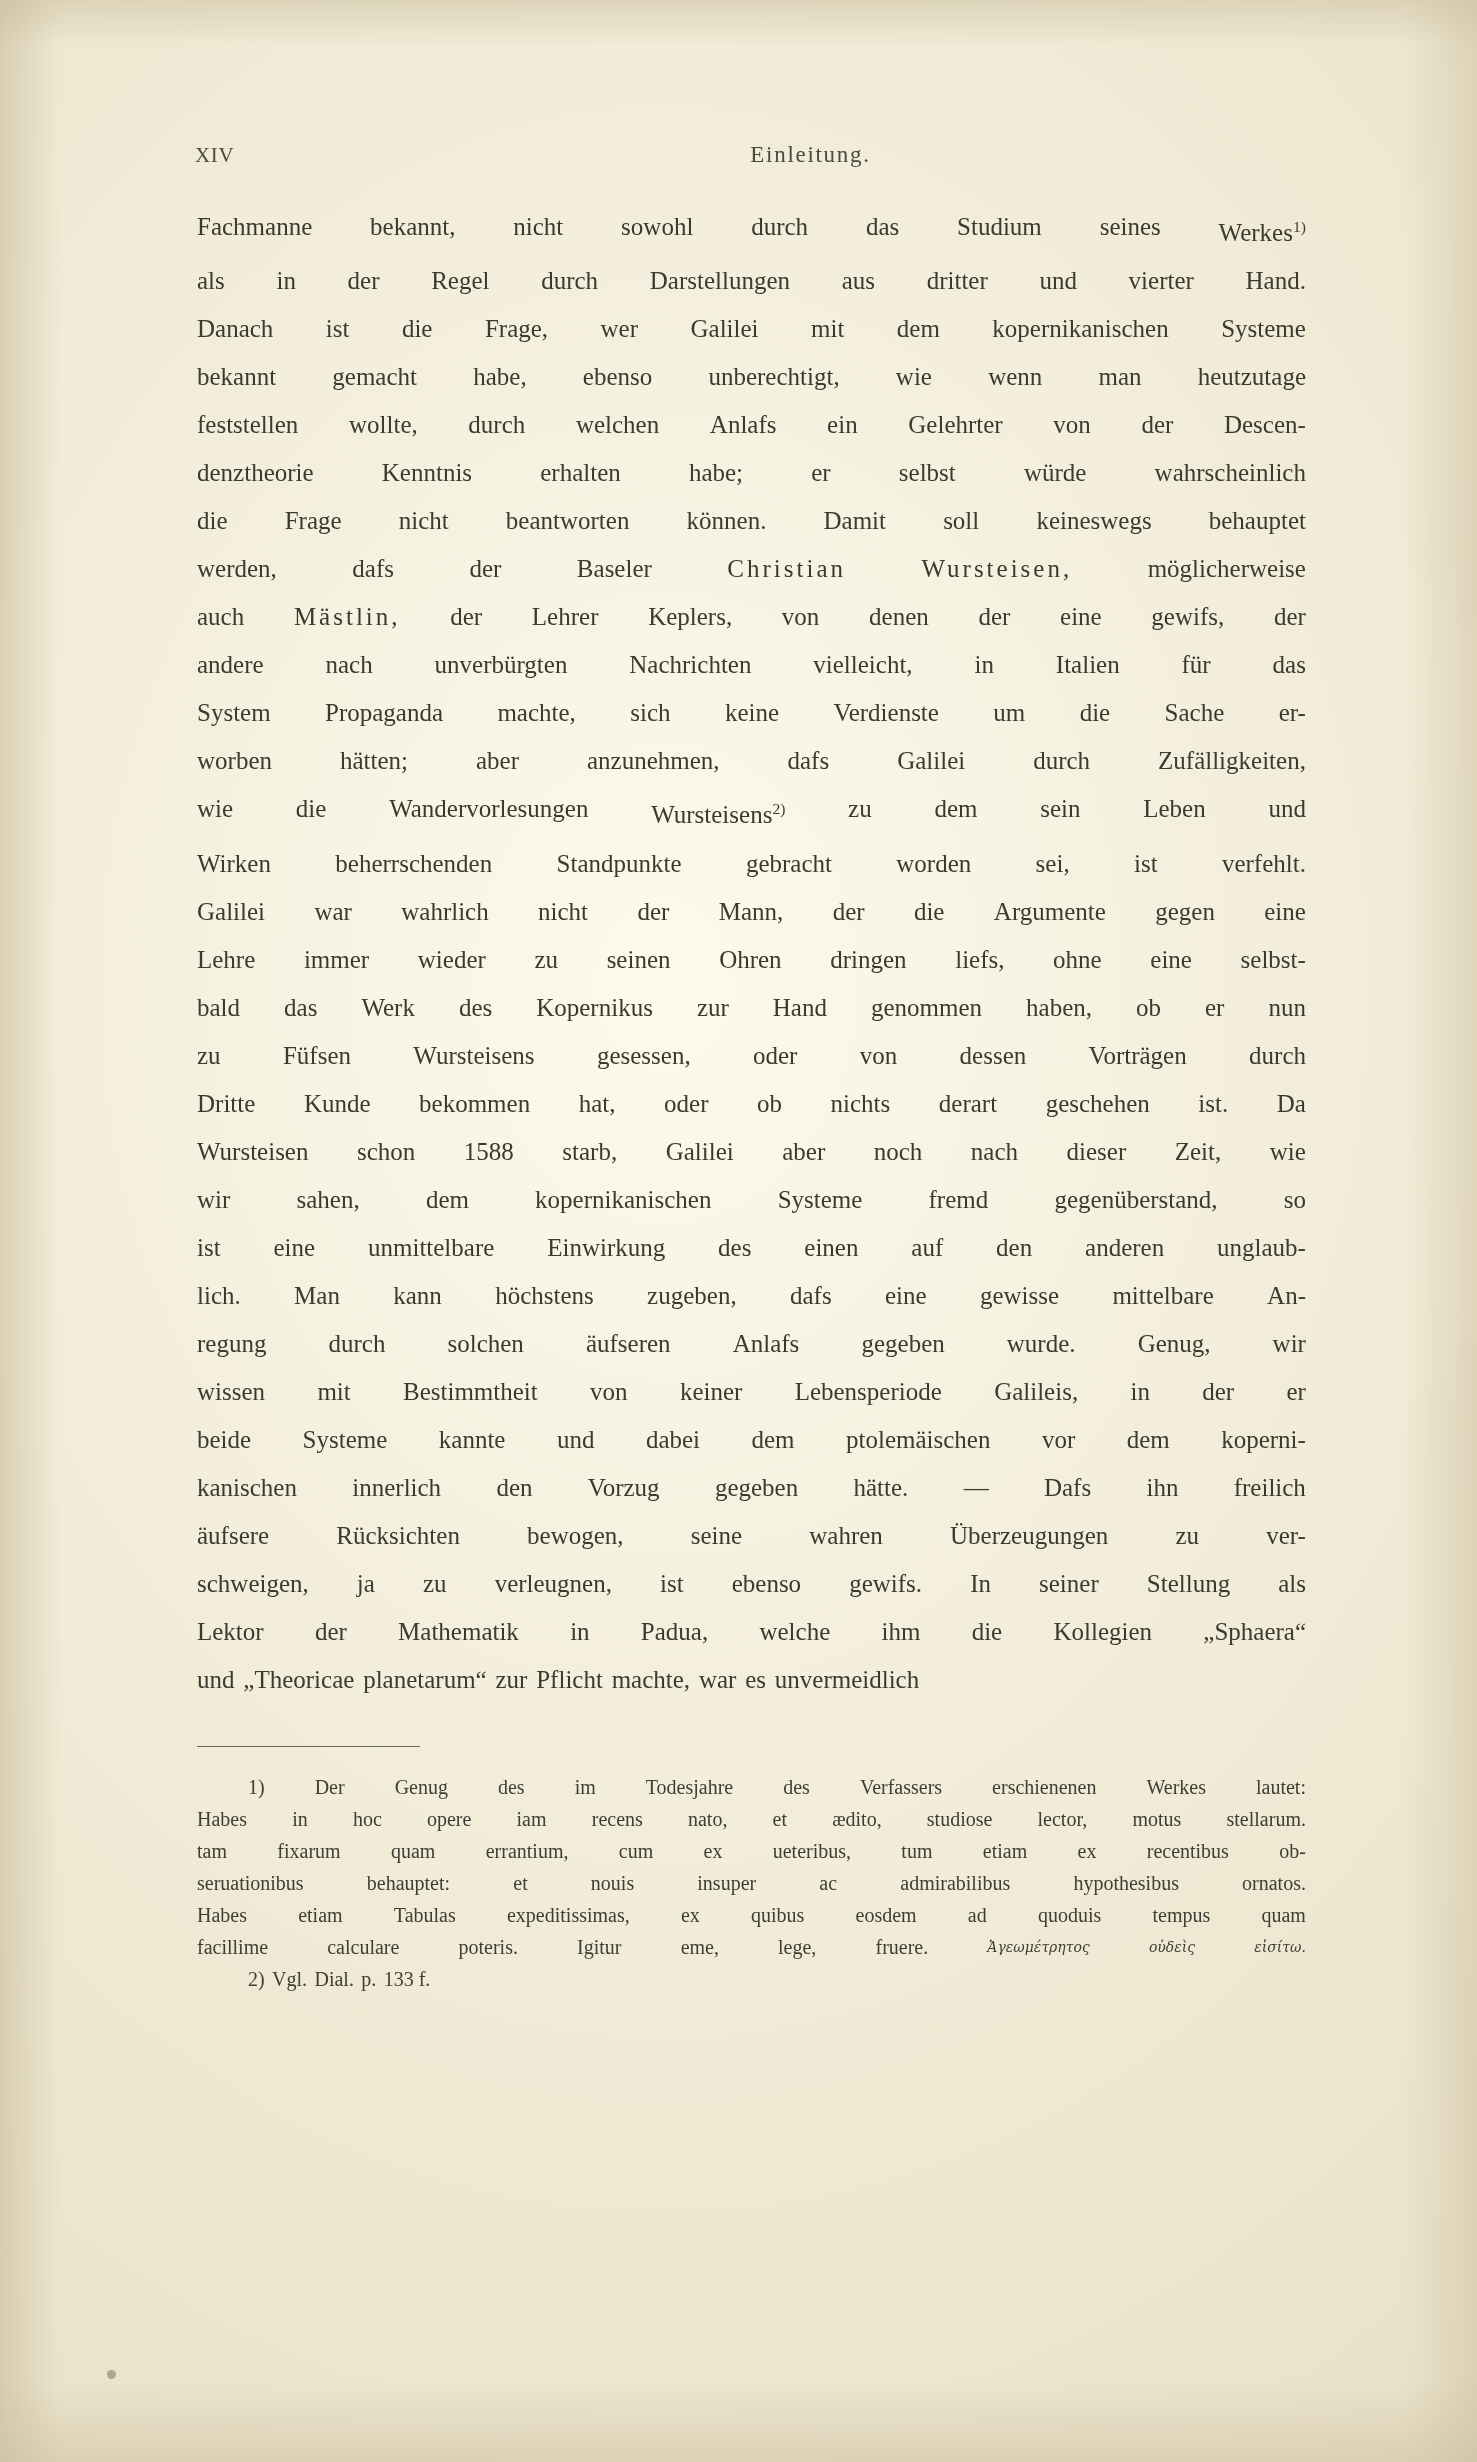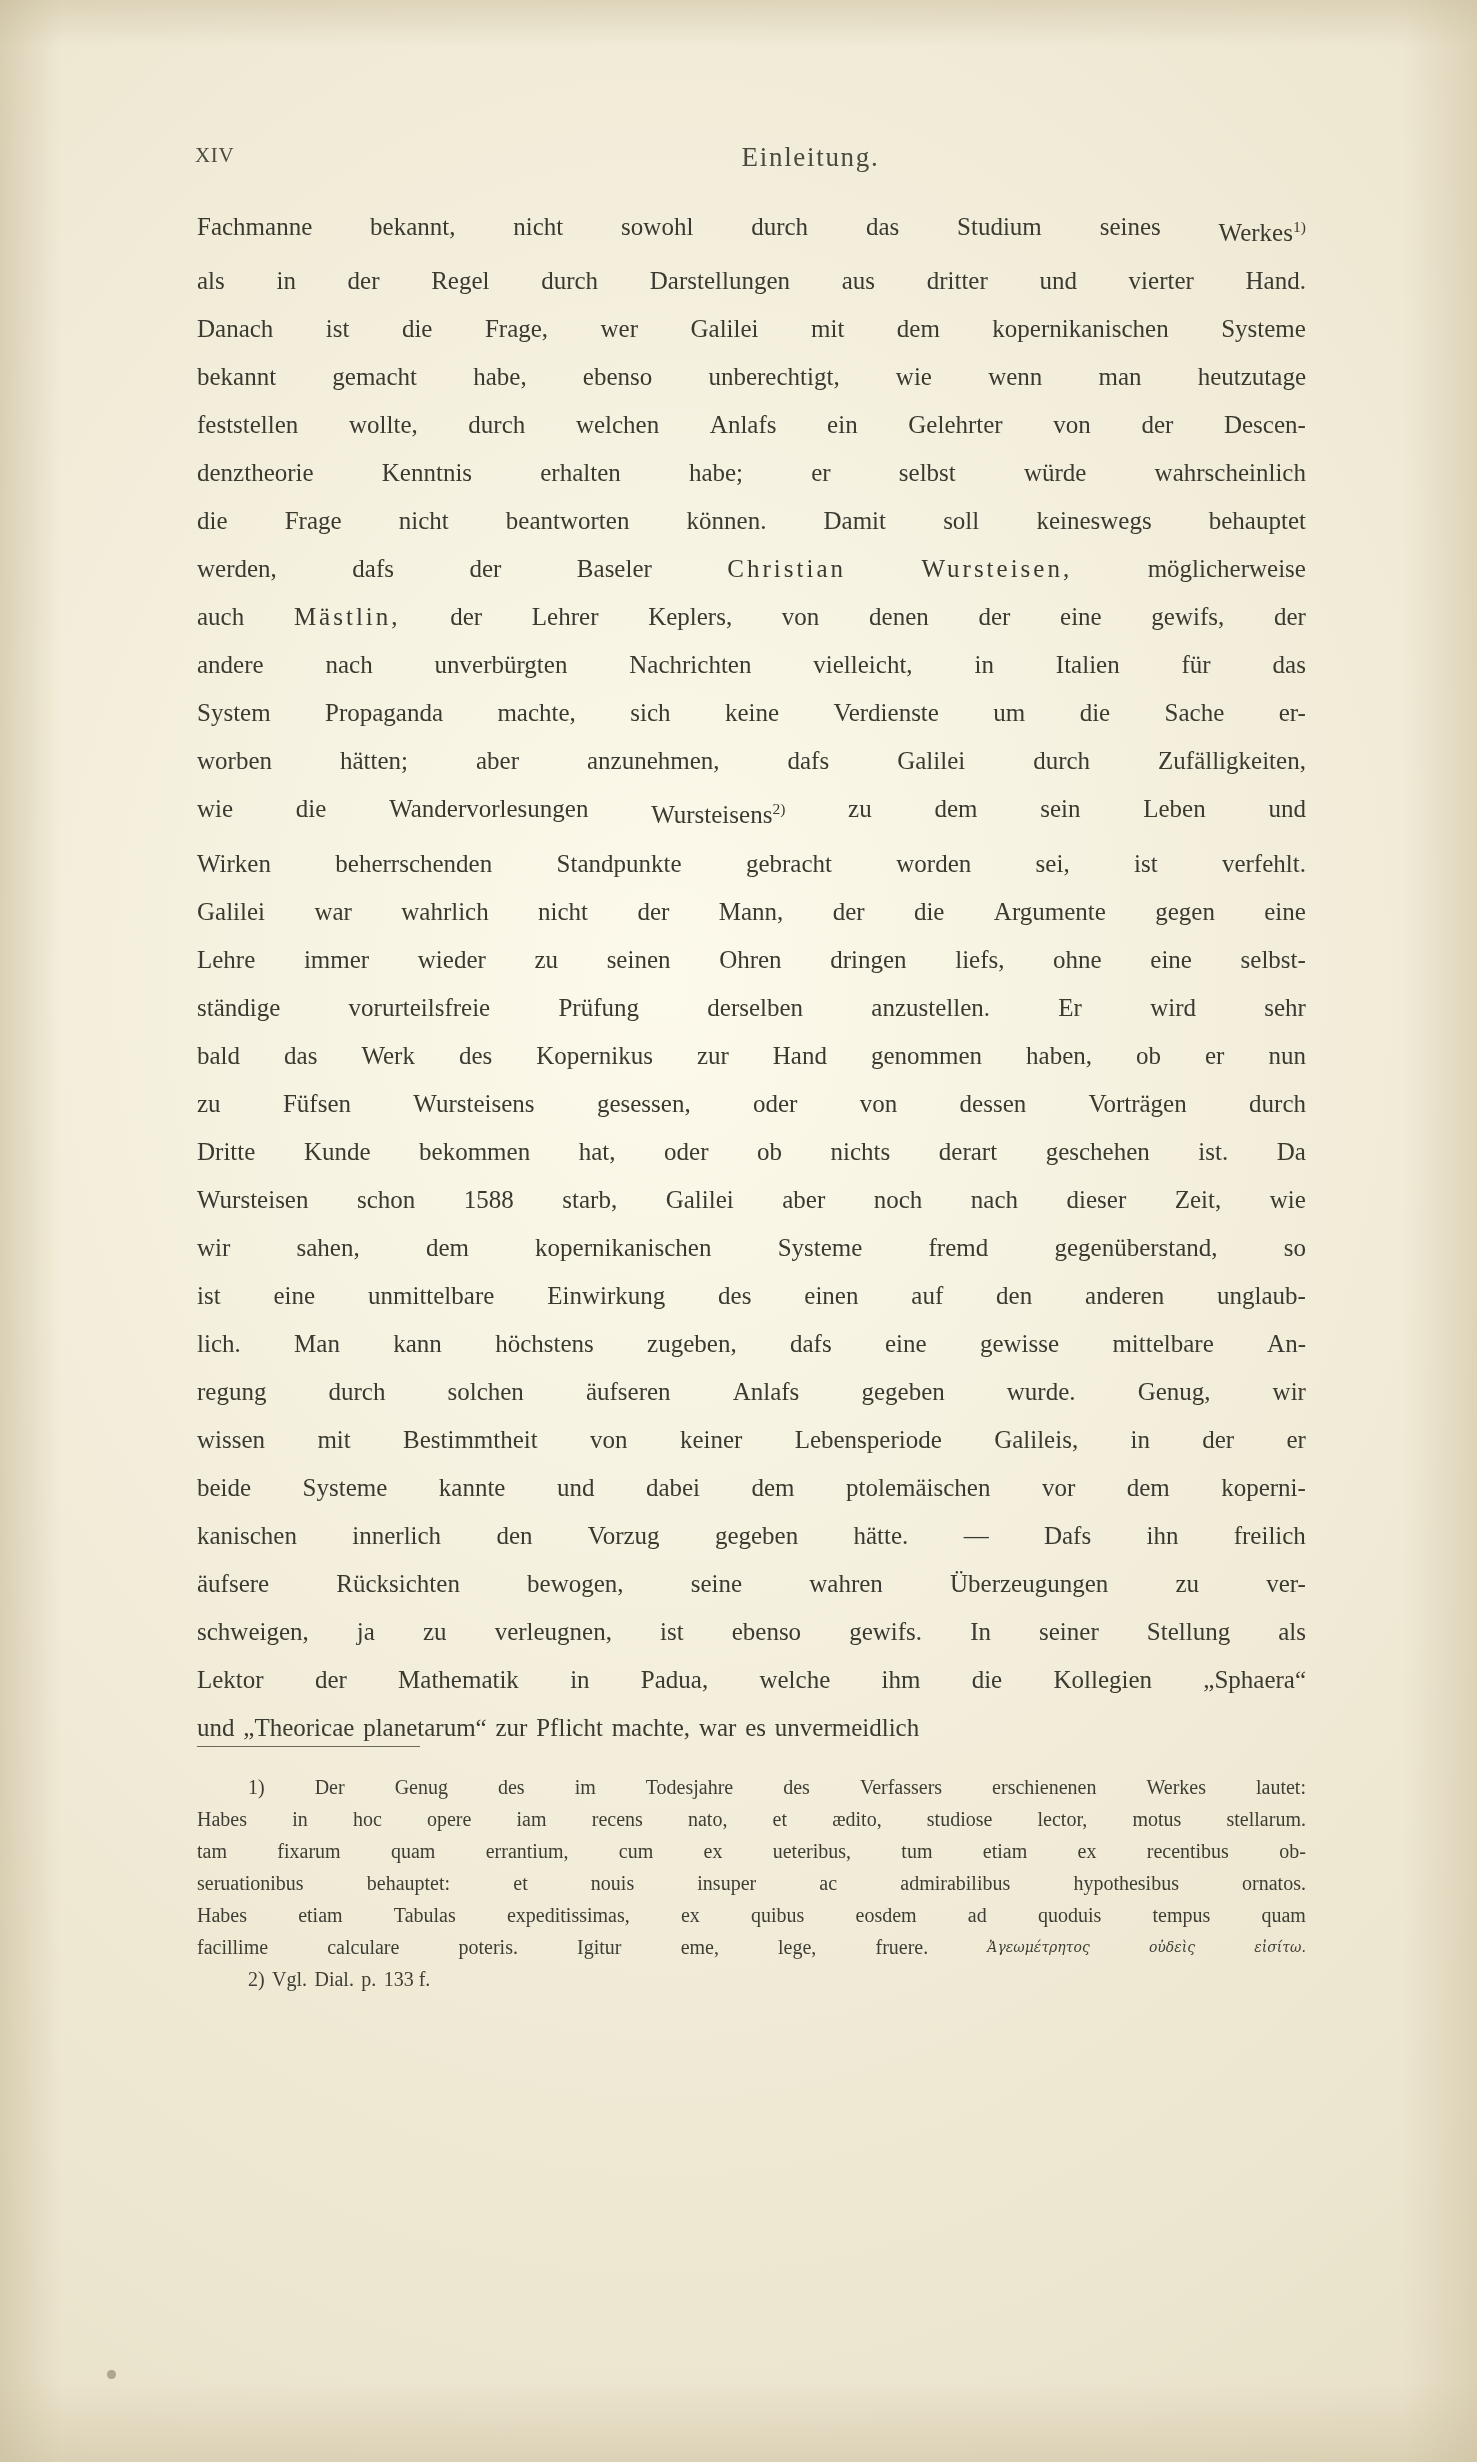--- a/index.html
+++ b/index.html
@@ -73,21 +73,21 @@
     font-size: 21px;
     letter-spacing: 0.7px;
     color: #4a4a40;
   }
   .running-head {
     position: absolute;
     left: 0;
     right: 0;
     top: -1.4px;
     text-align: center;
-    font-size: 27px;
+    font-size: 23px;
     letter-spacing: 1.7px;
     color: #4a4a40;
     padding-left: 122px;
   }
 
   
   .body-block {
     position: absolute;
     left: 191px;
     top: 203px;
@@ -362,30 +362,20 @@
         <span>immer</span>
         <span>wieder</span>
         <span>zu</span>
         <span>seinen</span>
         <span>Ohren</span>
         <span>dringen</span>
         <span>liefs,</span>
         <span>ohne</span>
         <span>eine</span>
         <span>selbst-</span>
-      </div>
-      <div class="jline">
-        <span>ständige</span>
-        <span>vorurteilsfreie</span>
-        <span>Prüfung</span>
-        <span>derselben</span>
-        <span>anzustellen.</span>
-        <span>Er</span>
-        <span>wird</span>
-        <span>sehr</span>
       </div>
       <div class="jline">
         <span>bald</span>
         <span>das</span>
         <span>Werk</span>
         <span>des</span>
         <span>Kopernikus</span>
         <span>zur</span>
         <span>Hand</span>
         <span>genommen</span>

